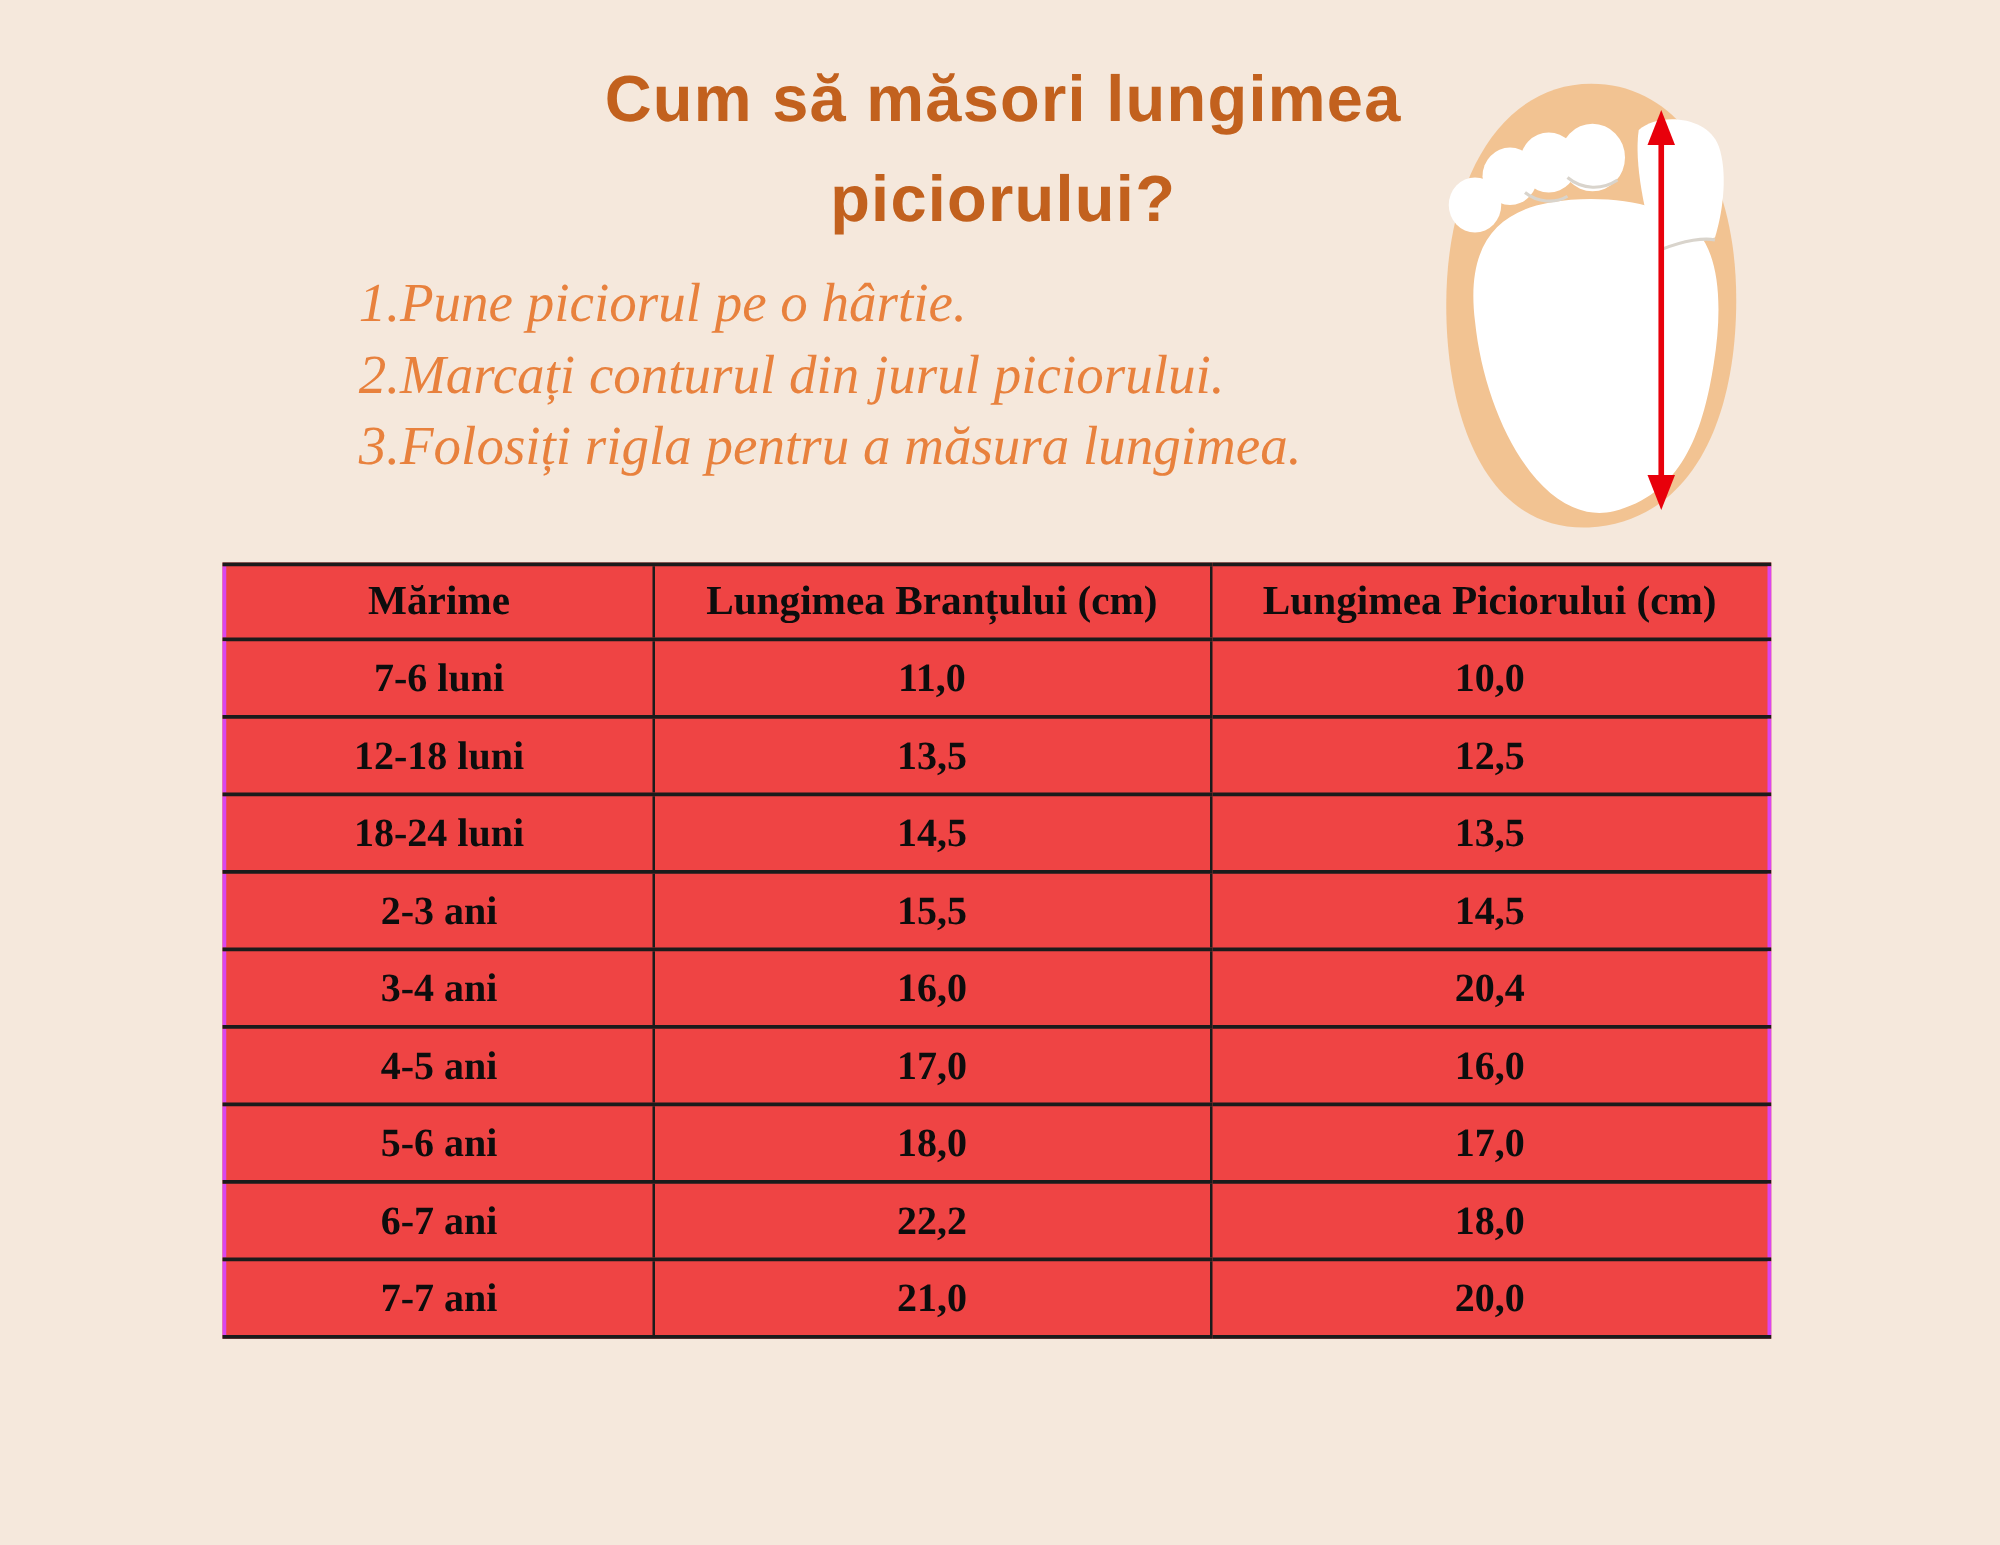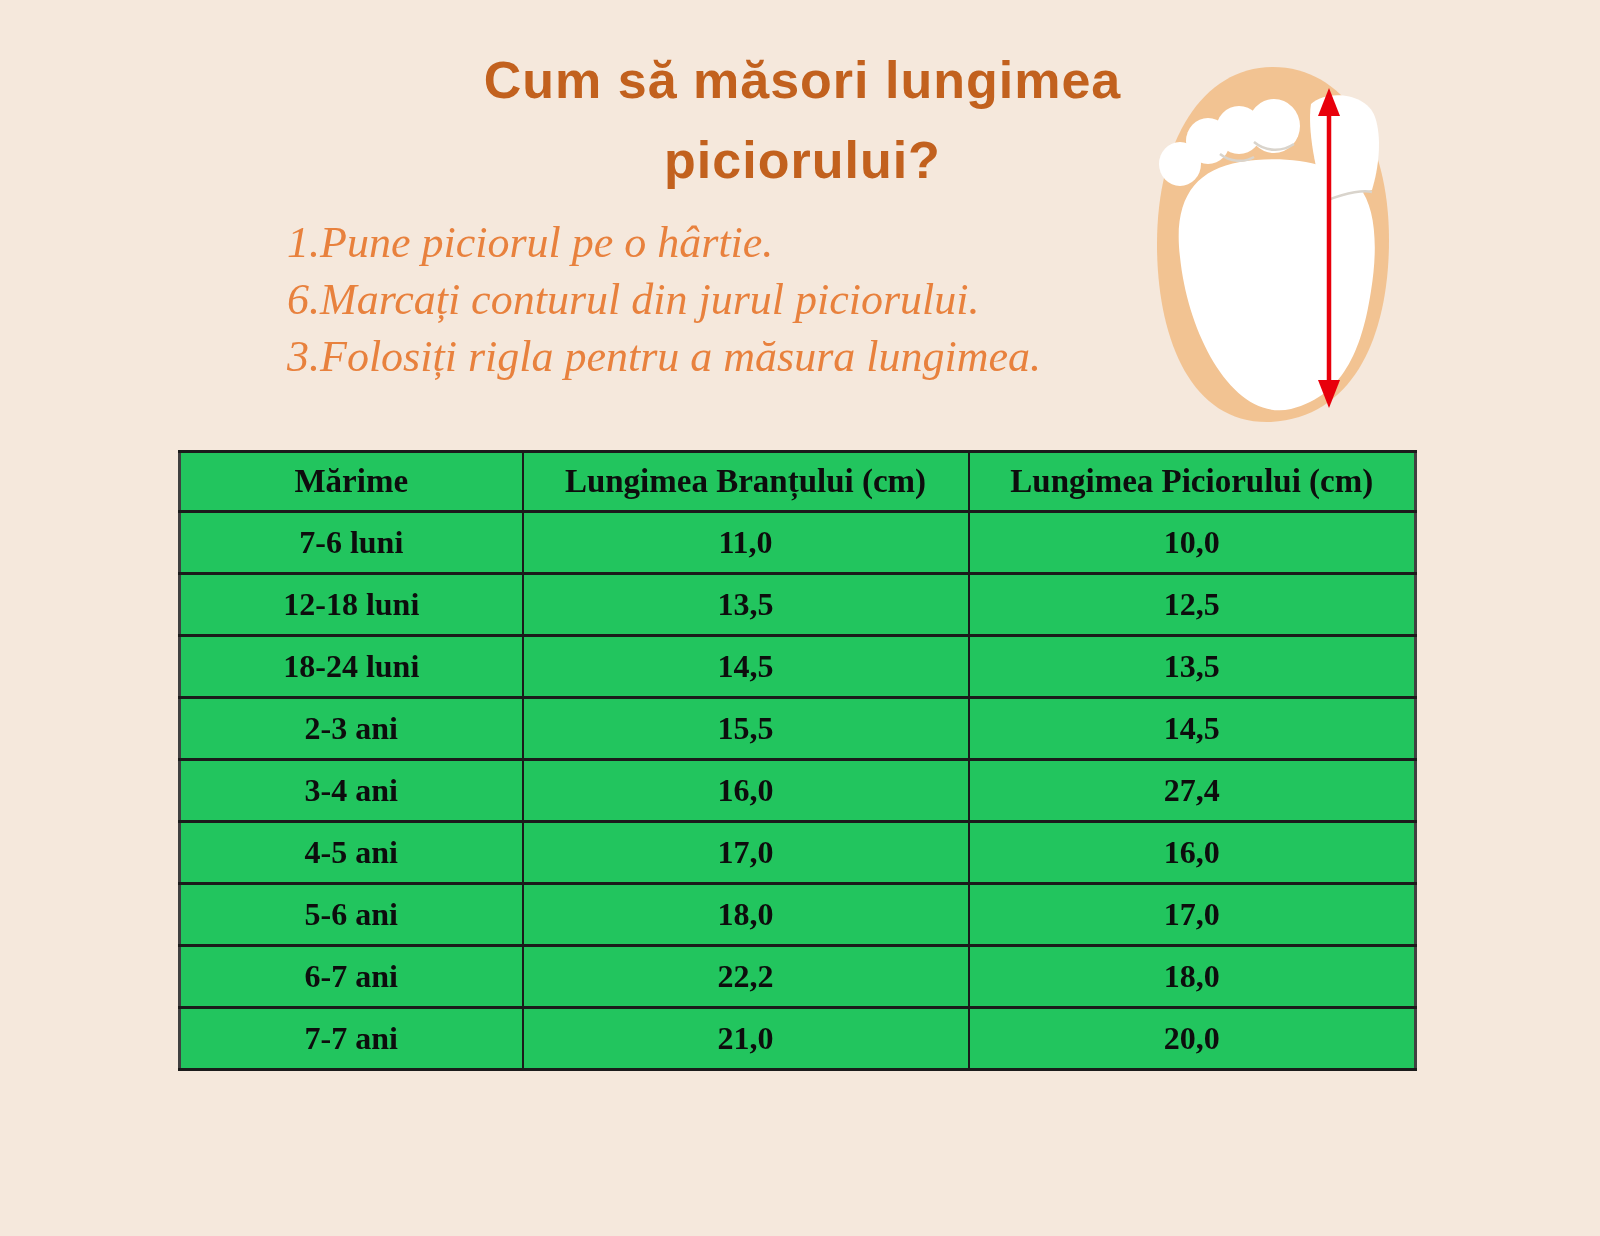--- a/index.html
+++ b/index.html
@@ -46,22 +46,22 @@
   }
   .foot-wrap svg { width: 100%; height: 100%; display: block; }
 
   
   table.size-table {
     position: absolute;
     top: 450px; left: 178px;
     width: 1236px;
     border-collapse: collapse;
     table-layout: fixed;
-    background: #22c55e;
-    border: 3px solid #404040;
+    background: #ef4444;
+    border: 3px solid #d946ef;
     font-family: "Liberation Serif", serif;
   }
   table.size-table th, table.size-table td {
     border-left: 2px solid #1b1b1b;
     border-right: 2px solid #1b1b1b;
     border-top: 3px solid #1b1b1b;
     border-bottom: 3px solid #1b1b1b;
     text-align: center;
     vertical-align: middle;
     font-weight: bold;
@@ -76,21 +76,21 @@
 
 <div class="canvas">
 
   <div class="title">
     <div>Cum să măsori lungimea</div>
     <div>piciorului?</div>
   </div>
 
   <div class="instructions">
     <div>1.Pune piciorul pe o hârtie.</div>
-    <div>6.Marcați conturul din jurul piciorului.</div>
+    <div>2.Marcați conturul din jurul piciorului.</div>
     <div>3.Folosiți rigla pentru a măsura lungimea.</div>
   </div>
 
   <div class="foot-wrap">
     <svg viewBox="0 0 275 365">
 
       <path d="M145 5 C215 5 261 75 261 178 C261 270 228 355 143 360 C62 363 29 275 29 182 C29 78 75 5 145 5 Z" fill="#f2c392"></path>
 
       <path d="M52 195 C45 138 66 108 112 100 C160 92 210 102 231 125 C248 145 250 186 243 229 C235 280 219 333 163 347 C106 360 60 274 52 195 Z" fill="#ffffff"></path>
 
@@ -143,21 +143,21 @@
         <td>13,5</td>
       </tr>
       <tr>
         <td>2-3 ani</td>
         <td>15,5</td>
         <td>14,5</td>
       </tr>
       <tr>
         <td>3-4 ani</td>
         <td>16,0</td>
-        <td>27,4</td>
+        <td>20,4</td>
       </tr>
       <tr>
         <td>4-5 ani</td>
         <td>17,0</td>
         <td>16,0</td>
       </tr>
       <tr>
         <td>5-6 ani</td>
         <td>18,0</td>
         <td>17,0</td>

